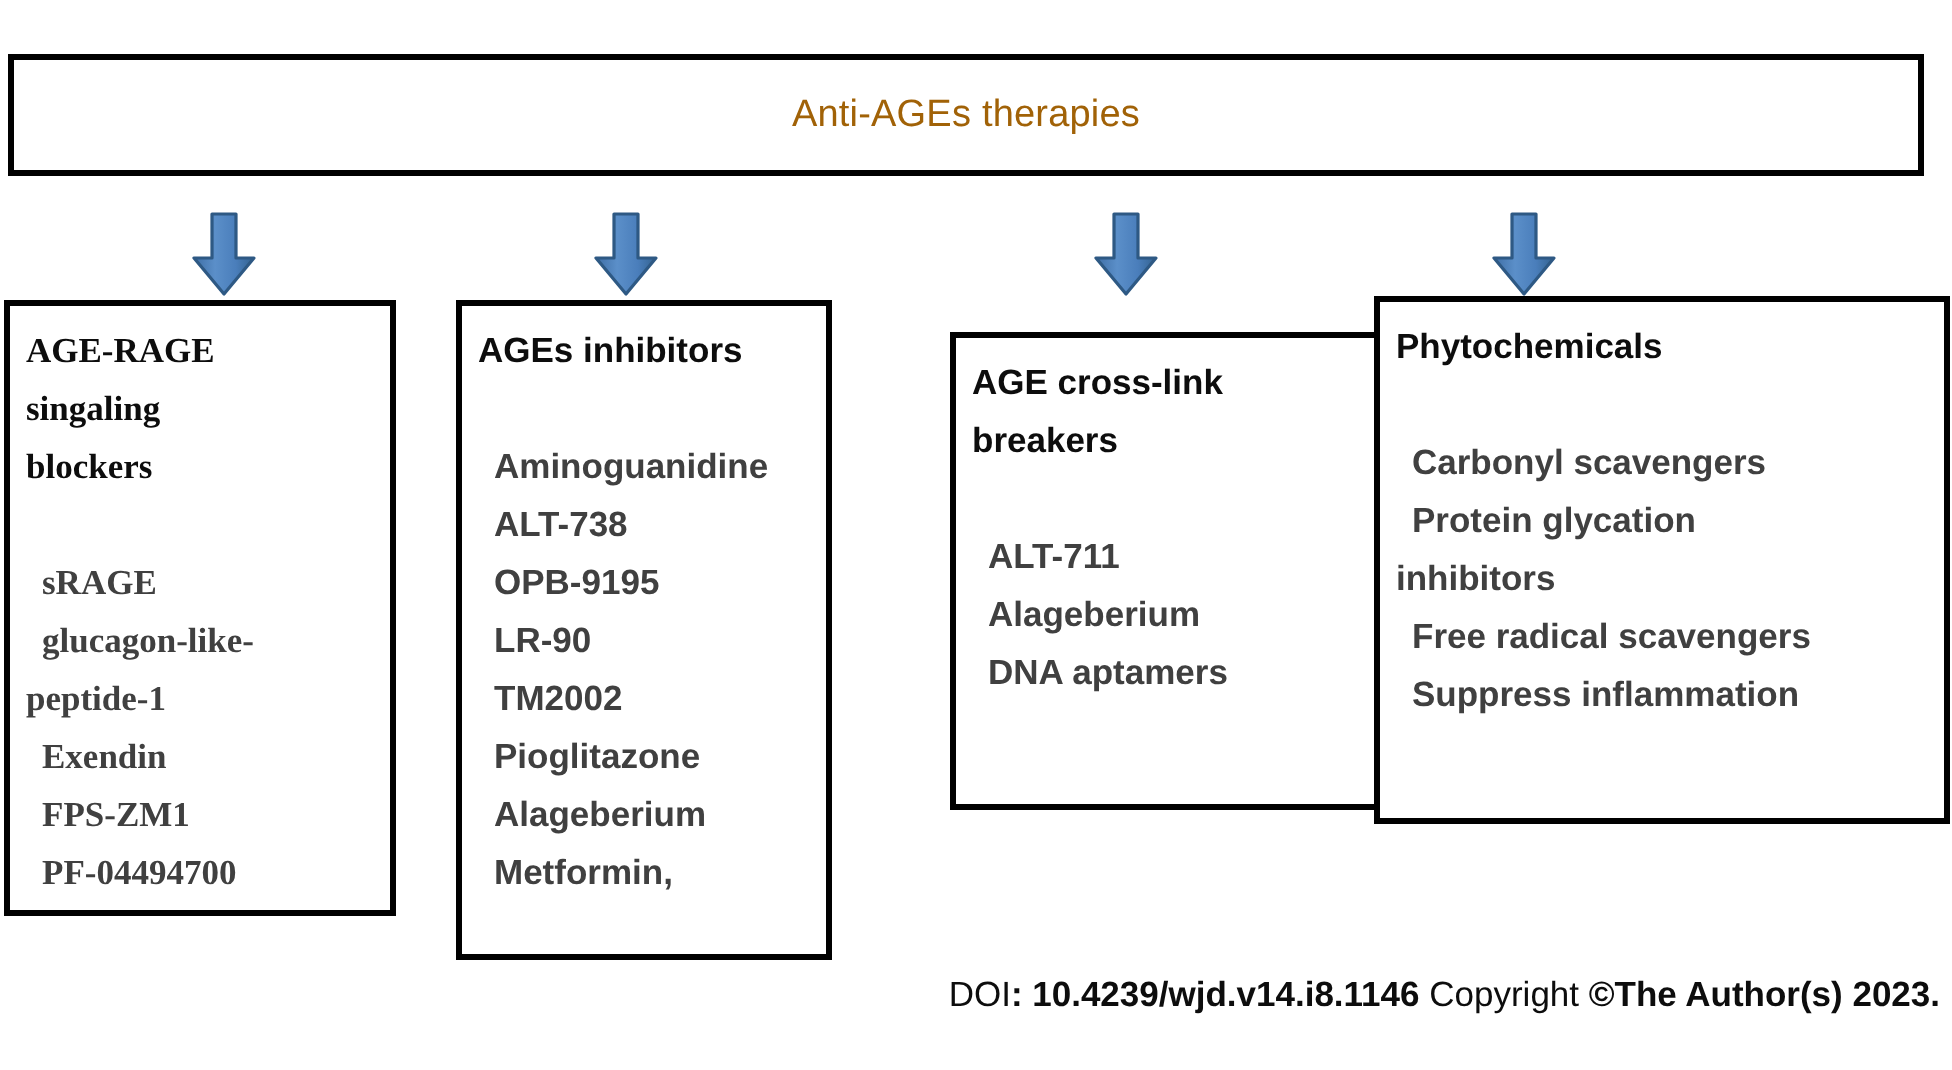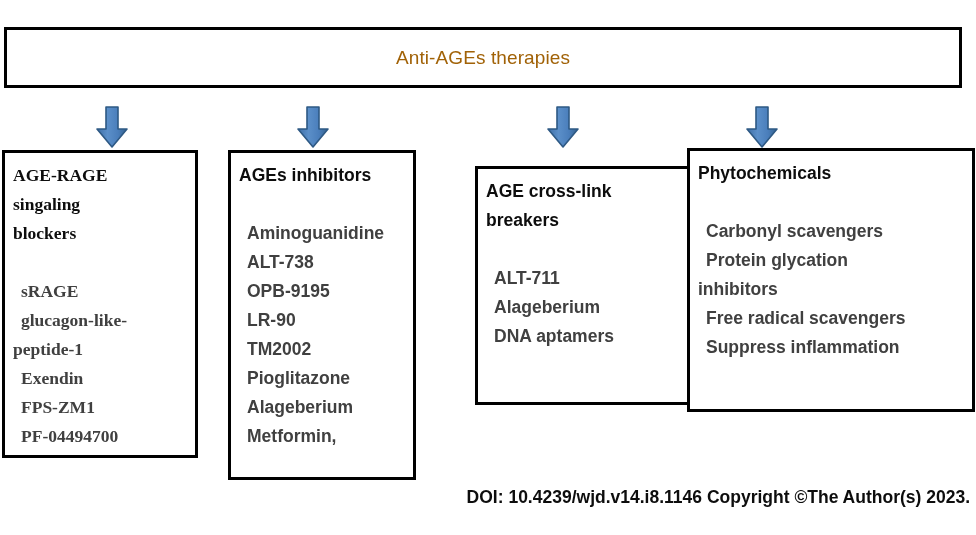--- a/index.html
+++ b/index.html
@@ -104,21 +104,21 @@
   .footer {
     position: absolute;
     left: 0;
     top: 487px;
     width: 970px;
     text-align: right;
     font-size: 17.5px;
     color: #0d0d0d;
     white-space: nowrap;
   }
-  .footer b { font-weight: bold; text-align: center; }
+  .footer b { font-weight: normal; text-align: center; }
   .footer span.reg { font-weight: bold; }
 </style>
 </head>
 <body>
 
 <div id="figure">
 
   <div class="title-box">
     <div class="title-text">Anti-AGEs therapies</div>
   </div>

